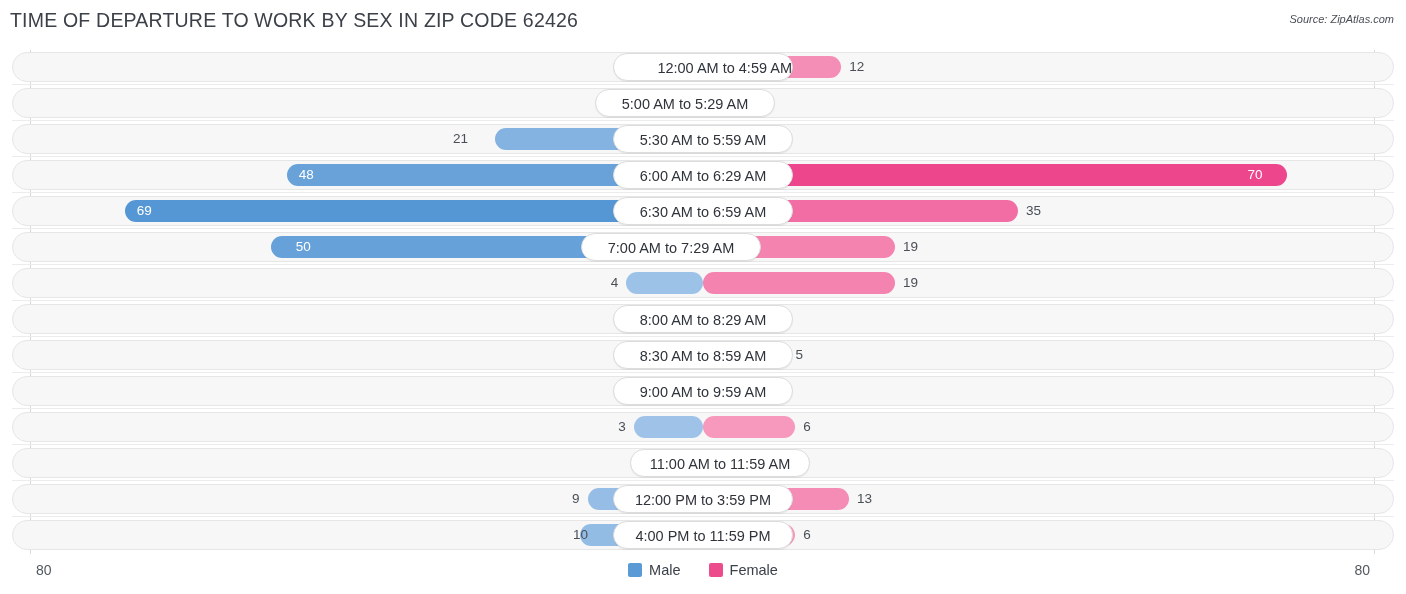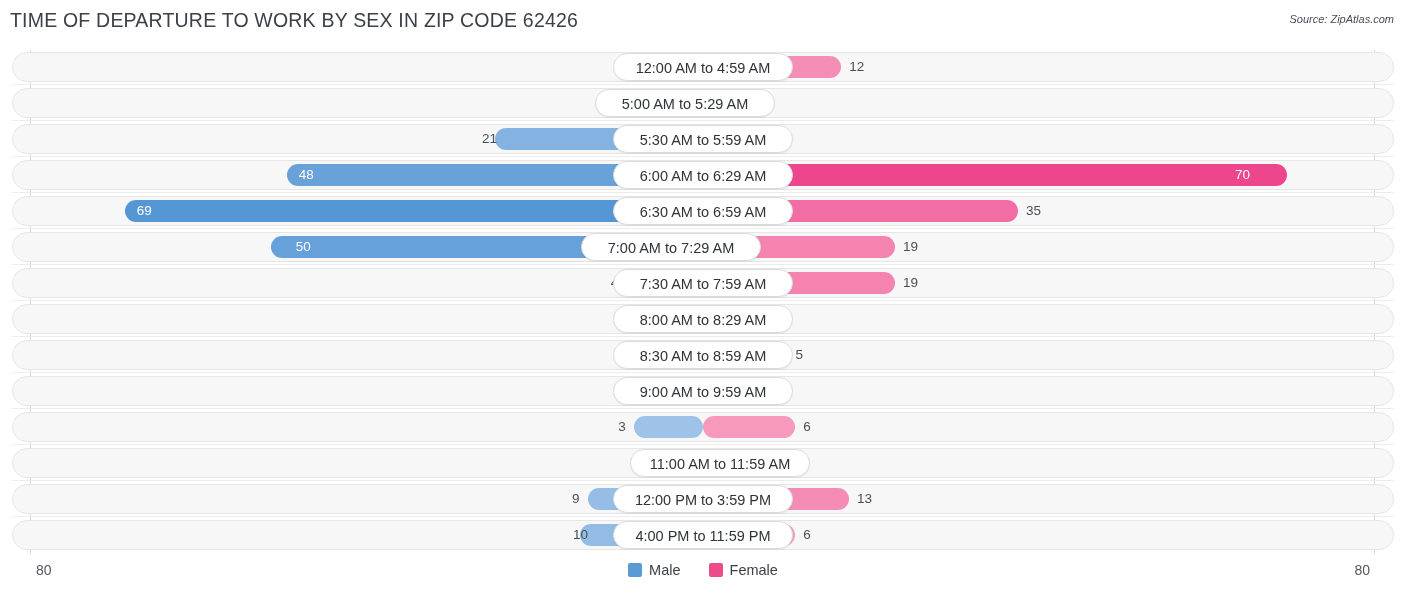--- a/index.html
+++ b/index.html
@@ -120,47 +120,47 @@
 
   <div class="plot" id="plot">
     <div class="axis-line axis-left"></div>
     <div class="axis-line axis-right"></div>
   <div class="row" style="top: 2px;">
         <div class="track"></div>
         <div class="bar bar-male" style="left: 637.288px; width: 53.7125px; background: rgb(164, 198, 233);"></div>
         <div class="bar bar-female" style="left: 691px; width: 138.25px; background: rgb(245, 142, 182);"></div>
         <div class="bar-val male outside" style="left: 585.288px; width: 44px;">1</div>
         <div class="bar-val female outside" style="left: 837.25px; width: 44px;">12</div>
-        <div class="pill" style="left: 601px; width: 180px;">12:00 AM to 4:59 AM</div>
+        <div class="pill" style="left: 601px; width: 180px; text-align: right;">12:00 AM to 4:59 AM</div>
       </div>
       <div class="row-sep" style="top: 34px;"></div>
       <div class="row" style="top: 38px;">
         <div class="track"></div>
         <div class="bar bar-male" style="left: 606.438px; width: 84.5625px; background: rgb(155, 193, 231);"></div>
         <div class="bar bar-female" style="left: 691px; width: 46px; background: rgb(248, 170, 198);"></div>
         <div class="bar-val male outside" style="left: 554.438px; width: 44px;">5</div>
         <div class="bar-val female outside" style="left: 745px; width: 44px;">0</div>
         <div class="pill" style="left: 583px; width: 180px;">5:00 AM to 5:29 AM</div>
       </div>
       <div class="row-sep" style="top: 70px;"></div>
       <div class="row" style="top: 74px;">
         <div class="track"></div>
         <div class="bar bar-male" style="left: 483.038px; width: 207.963px; background: rgb(133, 179, 225);"></div>
         <div class="bar bar-female" style="left: 691px; width: 53.6875px; background: rgb(247, 165, 195);"></div>
-        <div class="bar-val male outside" style="left: 441px; width: 44px;">21</div>
+        <div class="bar-val male outside" style="left: 412px; width: 44px;">21</div>
         <div class="bar-val female outside" style="left: 752.688px; width: 44px;">1</div>
         <div class="pill" style="left: 601px; width: 180px;">5:30 AM to 5:59 AM</div>
       </div>
       <div class="row-sep" style="top: 106px;"></div>
       <div class="row" style="top: 110px;">
         <div class="track"></div>
         <div class="bar bar-male" style="left: 274.8px; width: 416.2px; background: rgb(104, 162, 217);"></div>
         <div class="bar bar-female" style="left: 691px; width: 584.125px; background: rgb(237, 70, 140);"></div>
         <div class="bar-val male inside" style="left: 286.8px; width: 40px; text-align: left;">48</div>
-        <div class="bar-val female inside" style="left: 1223.12px; width: 40px; text-align: left;">70</div>
+        <div class="bar-val female inside" style="left: 1223.12px; width: 40px; text-align: center;">70</div>
         <div class="pill" style="left: 601px; width: 180px;">6:00 AM to 6:29 AM</div>
       </div>
       <div class="row-sep" style="top: 142px;"></div>
       <div class="row" style="top: 146px;">
         <div class="track"></div>
         <div class="bar bar-male" style="left: 112.837px; width: 578.163px; background: rgb(85, 151, 212);"></div>
         <div class="bar bar-female" style="left: 691px; width: 315.062px; background: rgb(241, 109, 163);"></div>
         <div class="bar-val male inside" style="left: 124.837px; width: 40px; text-align: left;">69</div>
         <div class="bar-val female outside" style="left: 1014.06px; width: 44px;">35</div>
         <div class="pill" style="left: 601px; width: 180px;">6:30 AM to 6:59 AM</div>
@@ -174,21 +174,20 @@
         <div class="bar-val female outside" style="left: 891.062px; width: 44px;">19</div>
         <div class="pill" style="left: 569px; width: 180px;">7:00 AM to 7:29 AM</div>
       </div>
       <div class="row-sep" style="top: 214px;"></div>
       <div class="row" style="top: 218px;">
         <div class="track"></div>
         <div class="bar bar-male" style="left: 614.15px; width: 76.85px; background: rgb(157, 194, 231);"></div>
         <div class="bar bar-female" style="left: 691px; width: 192.062px; background: rgb(244, 131, 175);"></div>
         <div class="bar-val male outside" style="left: 562.15px; width: 44px;">4</div>
         <div class="bar-val female outside" style="left: 891.062px; width: 44px;">19</div>
-        <div class="pill" style="left: 601px; width: 180px;">7:30 AM to 7:59 AM</div>
       </div>
       <div class="row-sep" style="top: 250px;"></div>
       <div class="row" style="top: 254px;">
         <div class="track"></div>
         <div class="bar bar-male" style="left: 645px; width: 46px; background: rgb(168, 200, 234);"></div>
         <div class="bar bar-female" style="left: 691px; width: 69.0625px; background: rgb(247, 160, 192);"></div>
         <div class="bar-val male outside" style="left: 593px; width: 44px;">0</div>
         <div class="bar-val female outside" style="left: 768.062px; width: 44px;">3</div>
         <div class="pill" style="left: 601px; width: 180px;">8:00 AM to 8:29 AM</div>
       </div>

